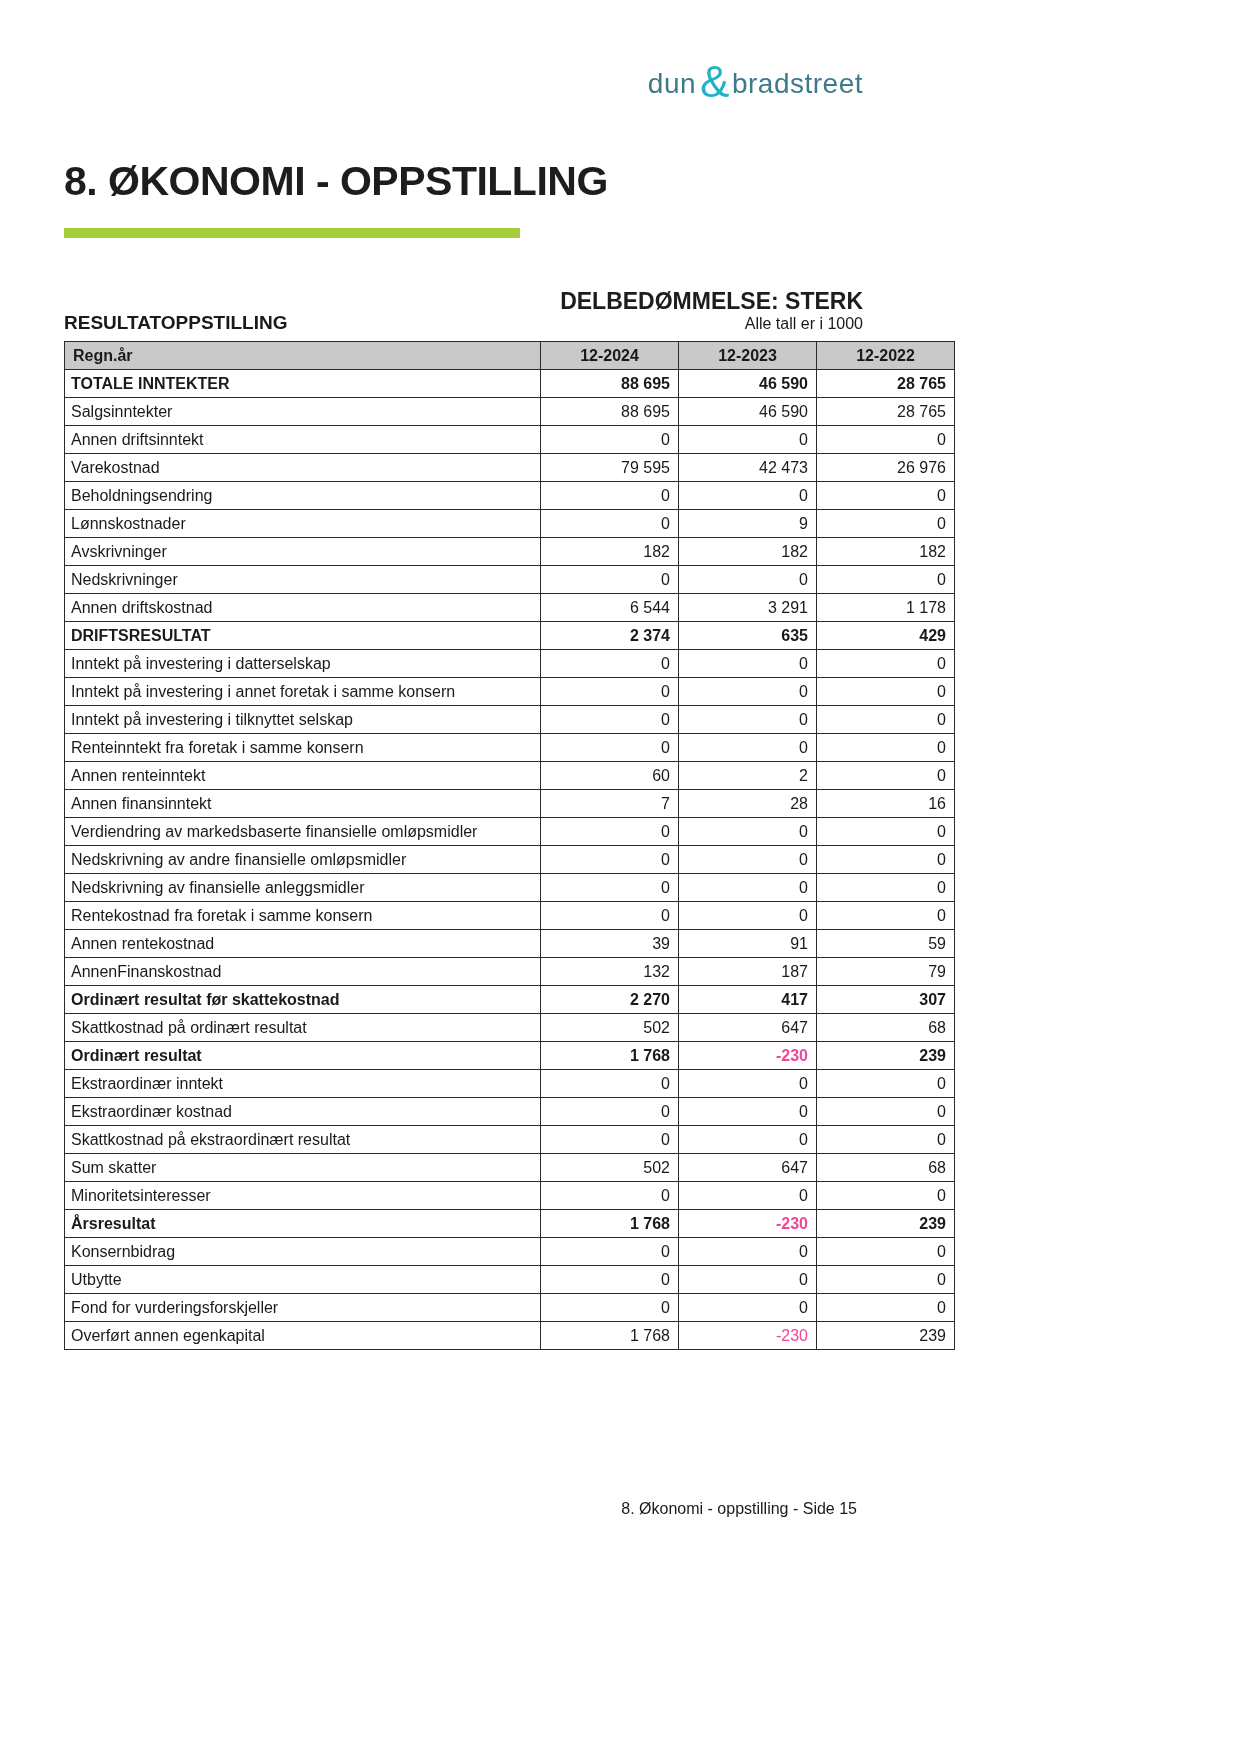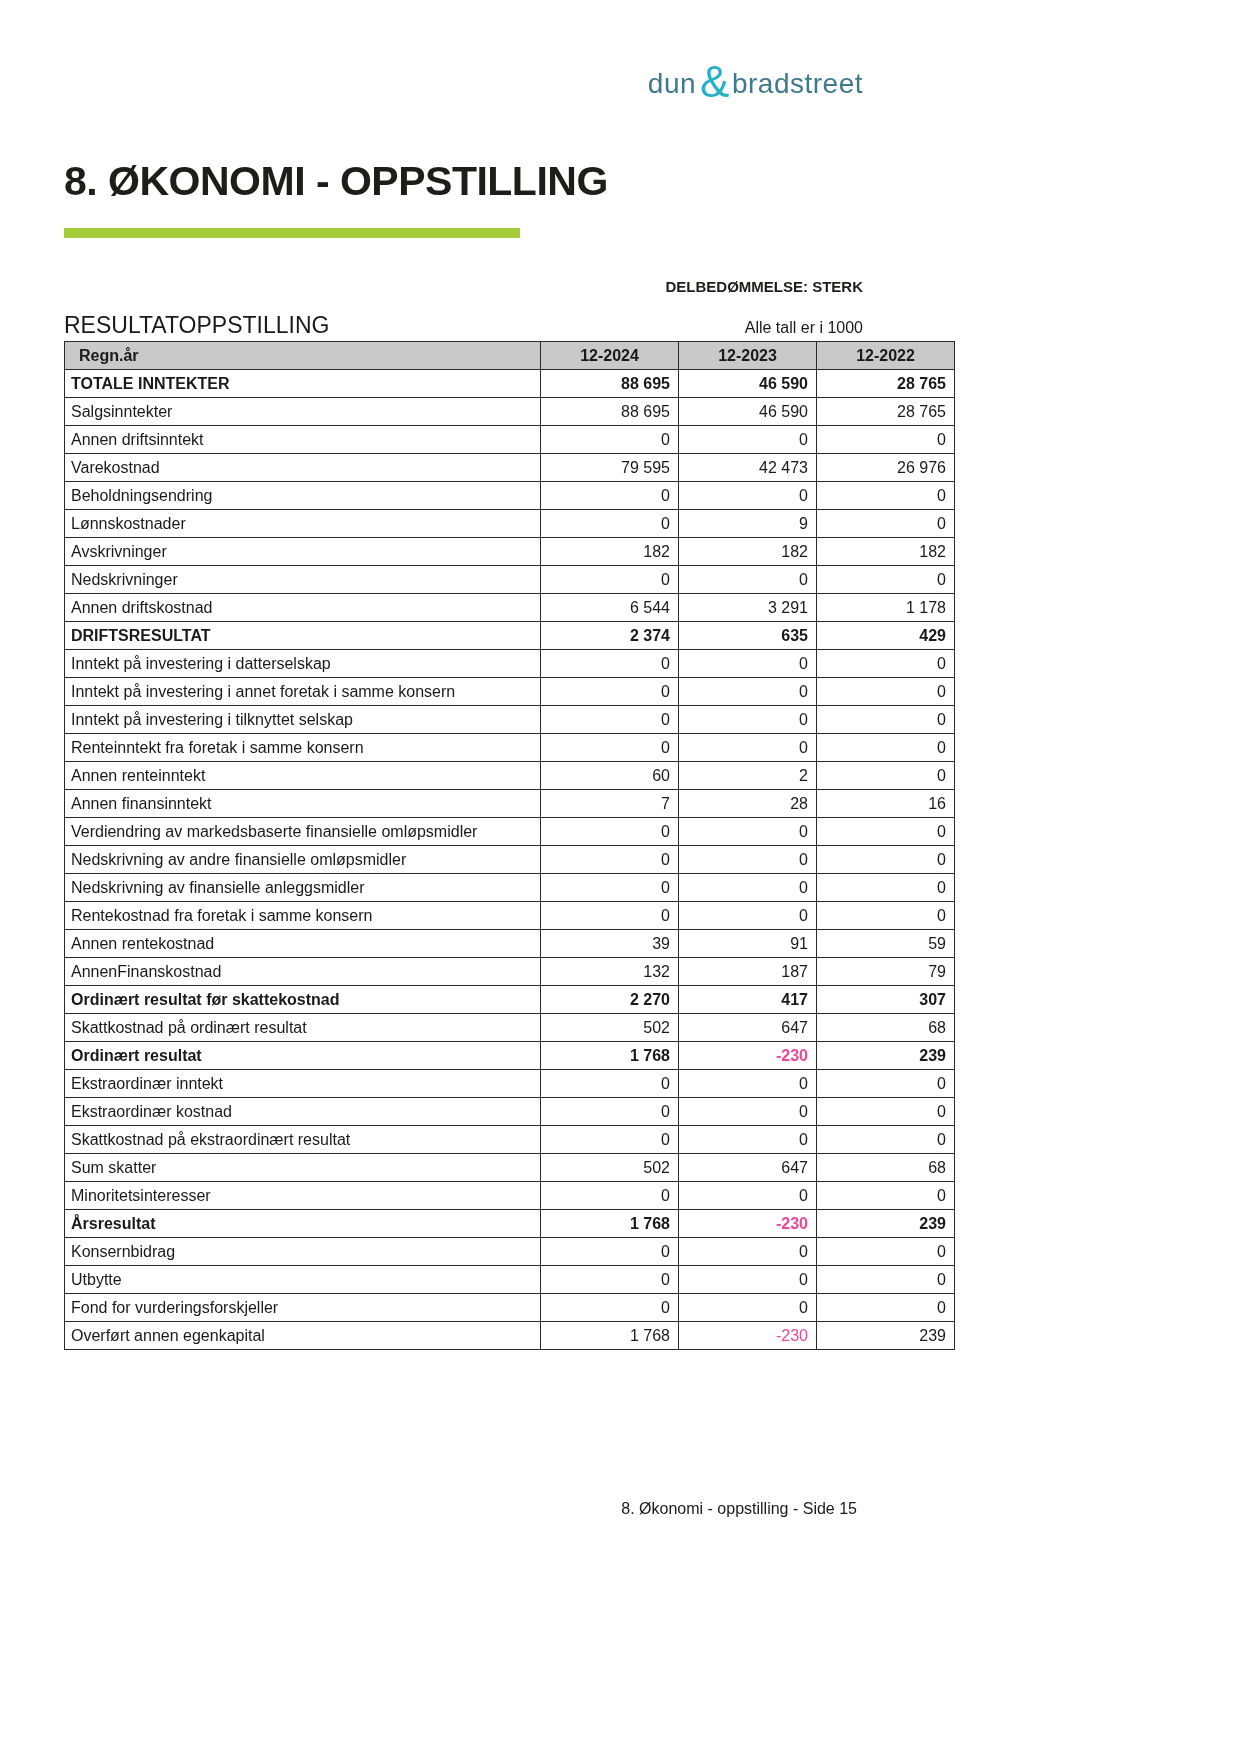--- a/index.html
+++ b/index.html
@@ -41,28 +41,28 @@
     color: #1d1d1b; letter-spacing: -0.5px;
   }
   .title-bar {
     position: absolute; top: 228px; left: 0;
     width: 456px; height: 10px;
     background: #a5cd39;
   }
 
   
   .assessment {
-    position: absolute; top: 278px; right: 0;
-    font-size: 15px; font-weight: 700; color: #1d1d1b; margin-left: 16px;
+    position: absolute; top: 288px; right: 0;
+    font-size: 23px; font-weight: 700; color: #1d1d1b; margin-left: 16px;
   }
   .table-caption-row {
     position: absolute; top: 312px; left: 0; right: 0;
     display: flex; justify-content: space-between; align-items: baseline;
   }
-  .section-title { font-size: 23px; font-weight: 400; }
+  .section-title { font-size: 19px; font-weight: 700; }
   .units-note { font-size: 16px; font-weight: 400; }
 
   
   .fin-table-wrap { position: absolute; top: 341px; left: 0; right: 0; }
   table {
     border-collapse: collapse;
     width: 100%;
     font-size: 16px;
     table-layout: fixed;
   }
@@ -73,21 +73,21 @@
     overflow: hidden;
     white-space: nowrap;
   }
   col.c-label { width: 476px; }
   col.c-num { width: 138px; }
   thead th {
     background: #c9c9c9;
     font-weight: 700;
     text-align: center;
   }
-  thead th.label { text-align: left; padding-left: 14px; }
+  thead th.label { text-align: left; padding-left: 8px; }
   td.label { text-align: left; padding-left: 6px; }
   td.num { text-align: right; }
   tr.bold td { font-weight: 700; }
   td.neg { color: #ec4899; }
 
   
   .footer {
     position: absolute; top: 1500px; right: 6px;
     font-size: 16px; color: #1a1a1a;
   }

